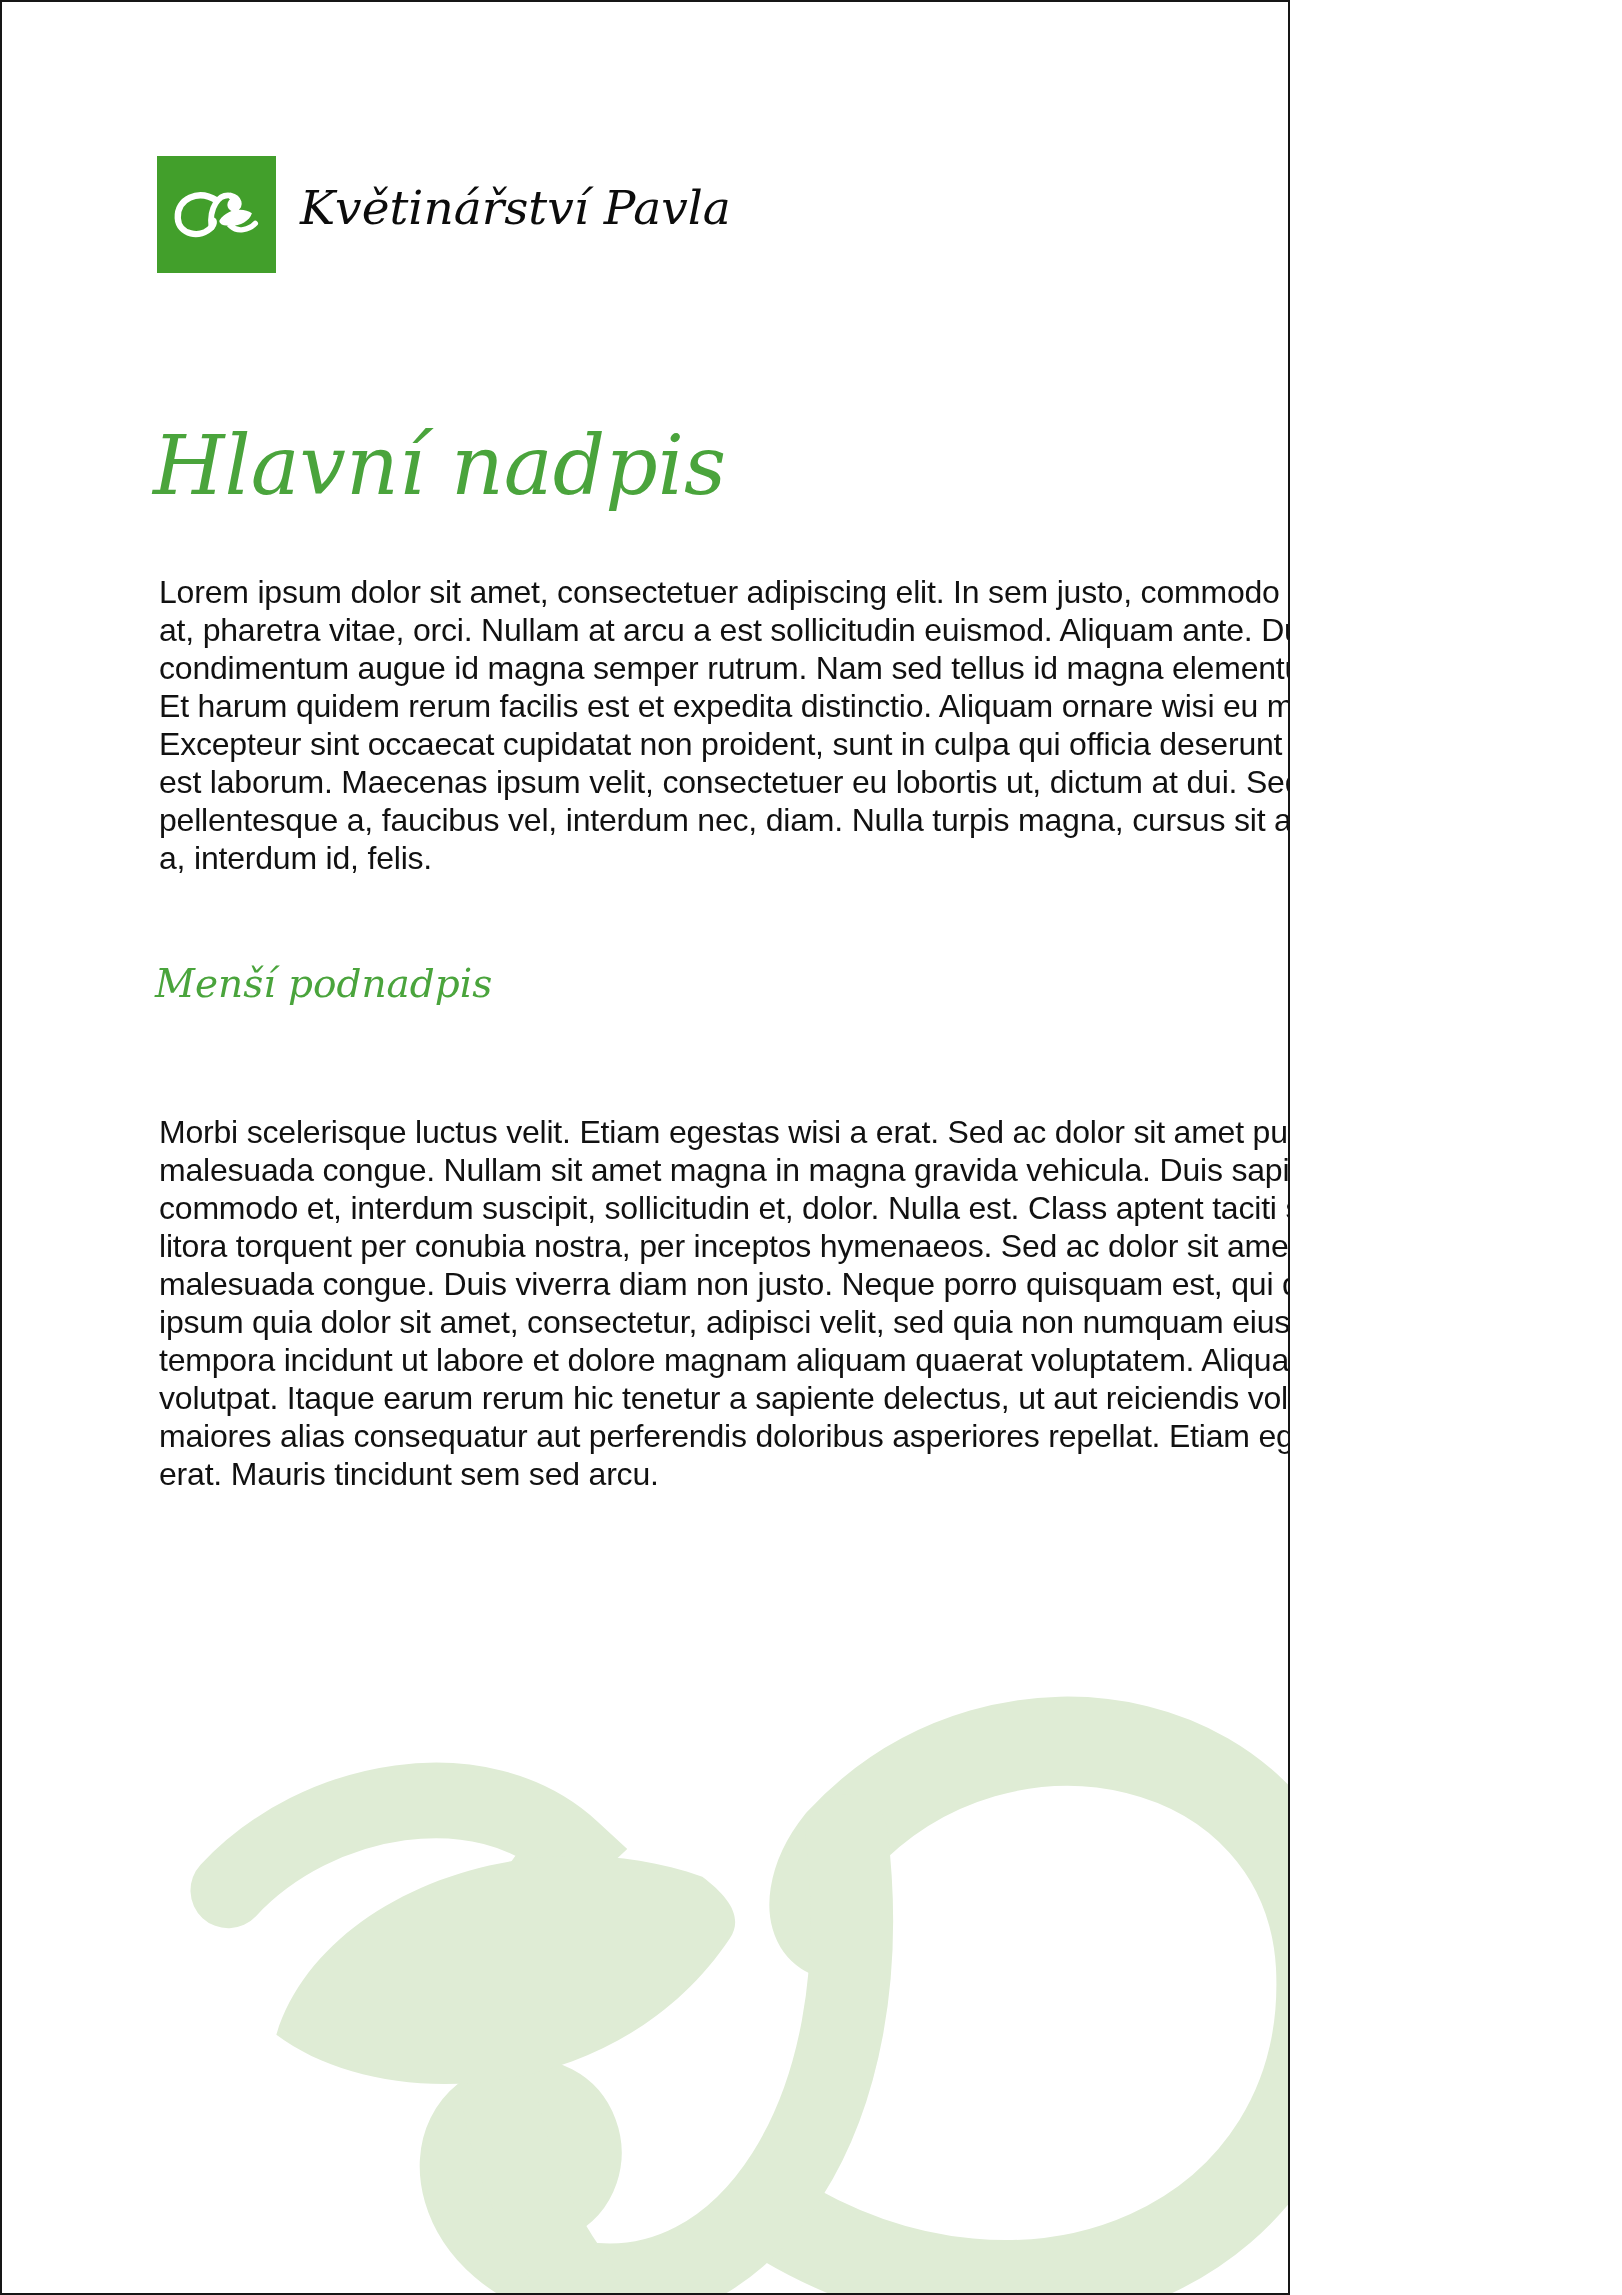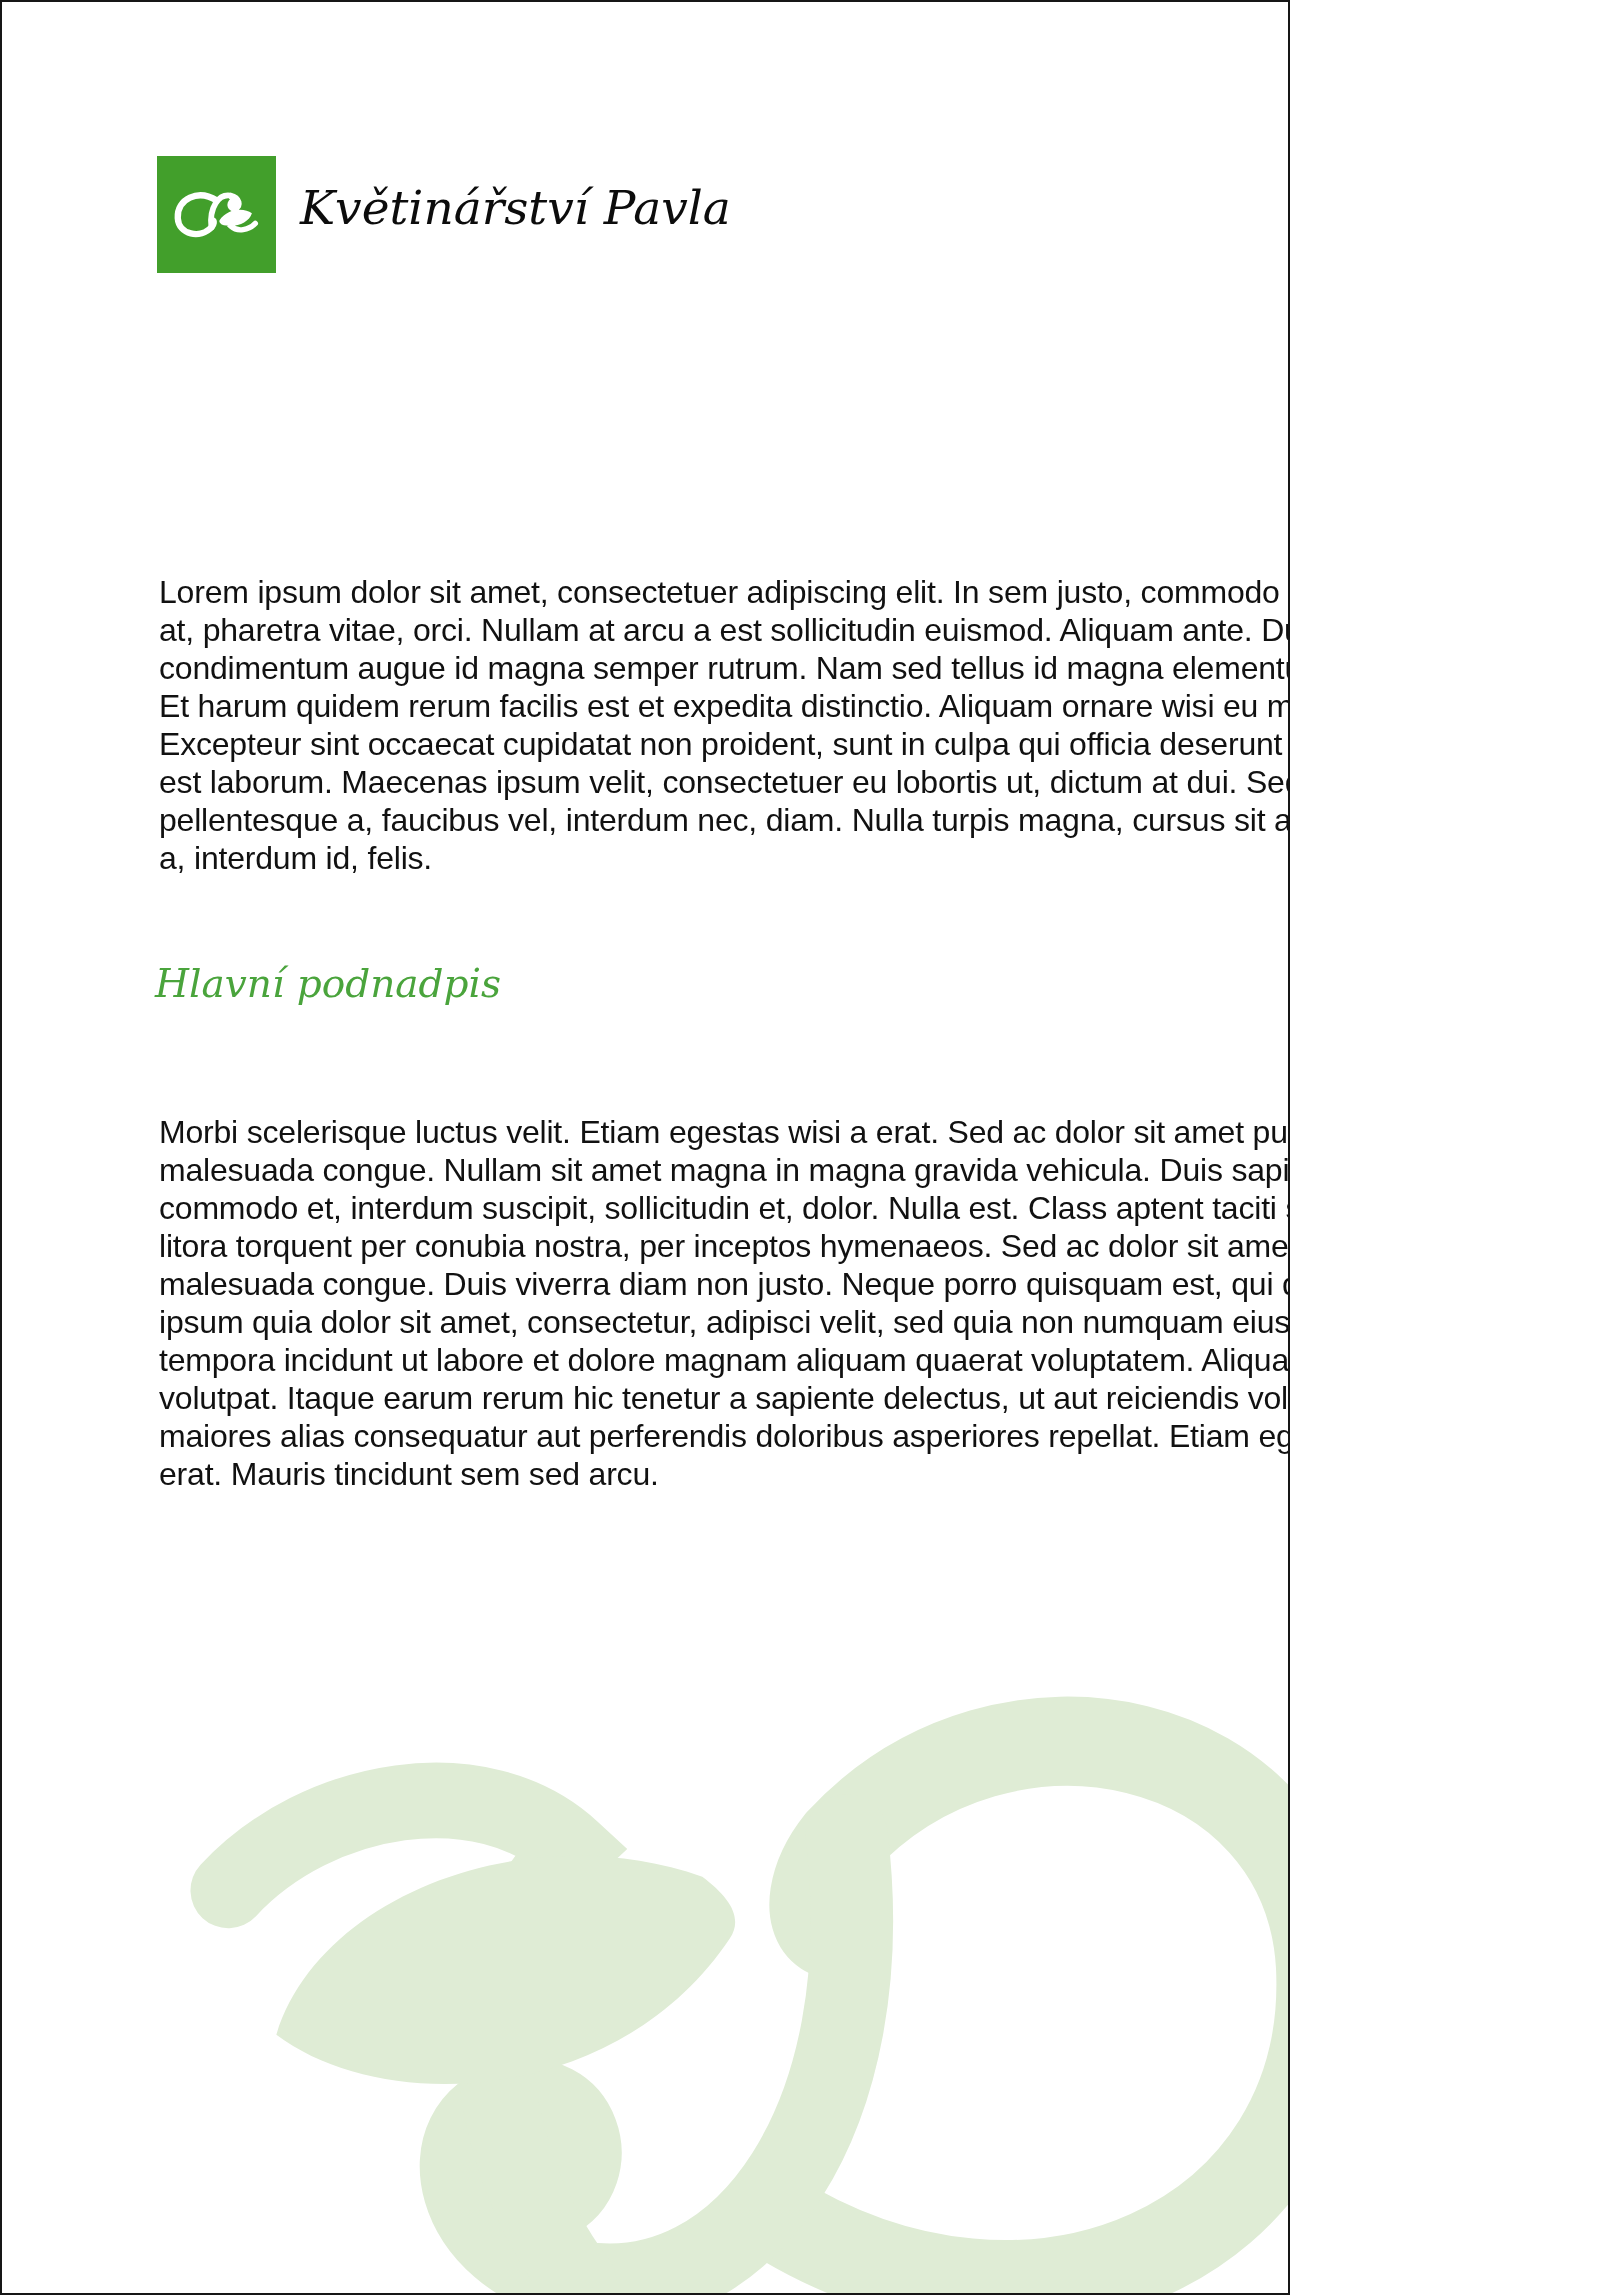--- a/index.html
+++ b/index.html
@@ -137,21 +137,22 @@
 
   <header>
     <div class="logo">
       <svg viewBox="0 0 200 140">
         <use href="#monogram-shape"></use>
       </svg>
     </div>
     <div class="company-name">Květinářství Pavla</div>
   </header>
 
+  <h1 class="main-heading">Hlavní nadpis</h1>
 
   <p class="body-text para1">Lorem ipsum dolor sit amet, consectetuer adipiscing elit. In sem justo, commodo ut, suscipit at, pharetra vitae, orci. Nullam at arcu a est sollicitudin euismod. Aliquam ante. Duis condimentum augue id magna semper rutrum. Nam sed tellus id magna elementum tincidunt. Et harum quidem rerum facilis est et expedita distinctio. Aliquam ornare wisi eu metus. Excepteur sint occaecat cupidatat non proident, sunt in culpa qui officia deserunt mollit anim id est laborum. Maecenas ipsum velit, consectetuer eu lobortis ut, dictum at dui. Sed elit dui, pellentesque a, faucibus vel, interdum nec, diam. Nulla turpis magna, cursus sit amet, suscipit a, interdum id, felis.</p>
 
-  <h2 class="sub-heading">Hlavní podnadpis</h2>
+  <h2 class="sub-heading">Menší podnadpis</h2>
 
   <p class="body-text para2">Morbi scelerisque luctus velit. Etiam egestas wisi a erat. Sed ac dolor sit amet purus malesuada congue. Nullam sit amet magna in magna gravida vehicula. Duis sapien nunc, commodo et, interdum suscipit, sollicitudin et, dolor. Nulla est. Class aptent taciti sociosqu ad litora torquent per conubia nostra, per inceptos hymenaeos. Sed ac dolor sit amet purus malesuada congue. Duis viverra diam non justo. Neque porro quisquam est, qui dolorem ipsum quia dolor sit amet, consectetur, adipisci velit, sed quia non numquam eius modi tempora incidunt ut labore et dolore magnam aliquam quaerat voluptatem. Aliquam erat volutpat. Itaque earum rerum hic tenetur a sapiente delectus, ut aut reiciendis voluptatibus maiores alias consequatur aut perferendis doloribus asperiores repellat. Etiam egestas wisi a erat. Mauris tincidunt sem sed arcu.</p>
 
 </div>
 
 
 </body></html>

